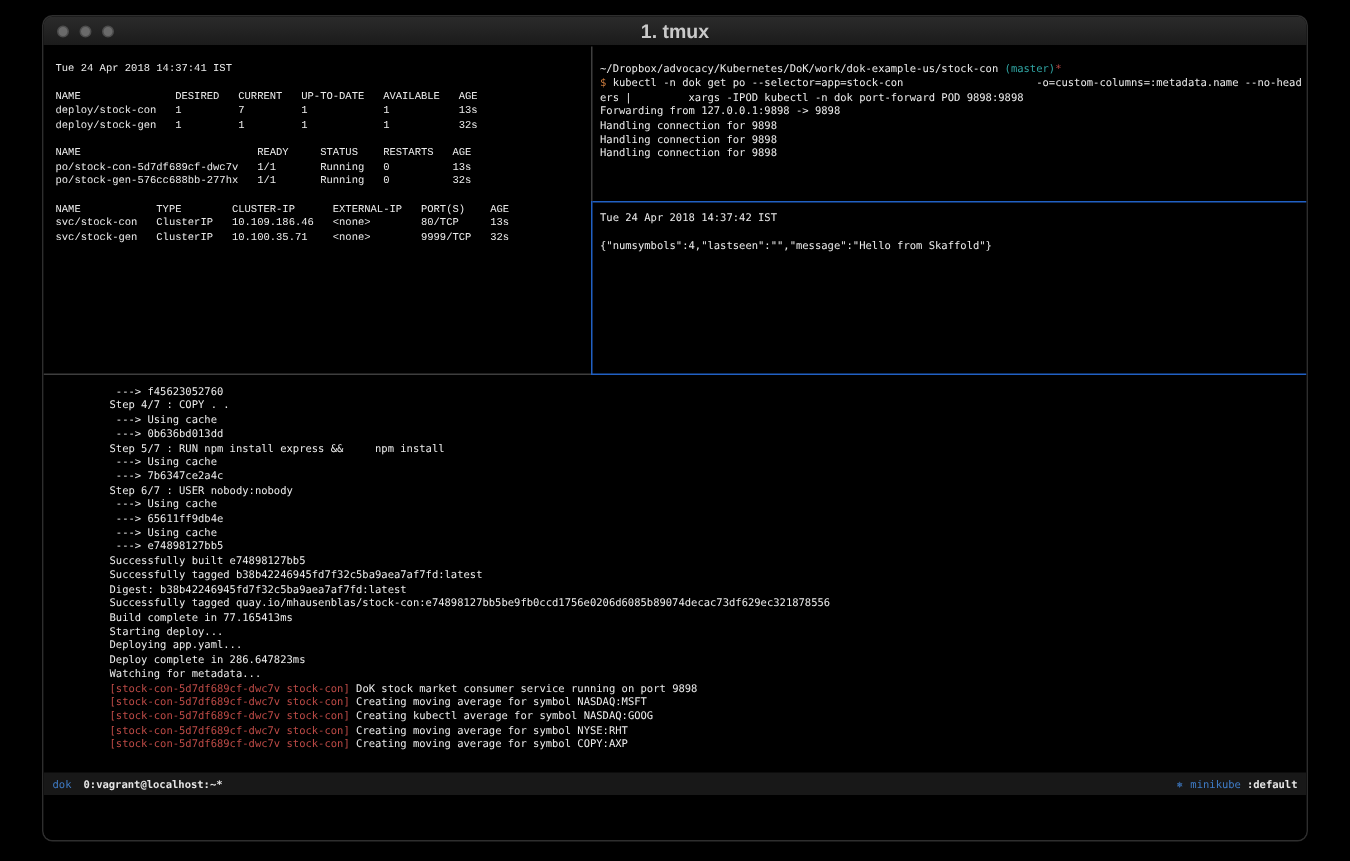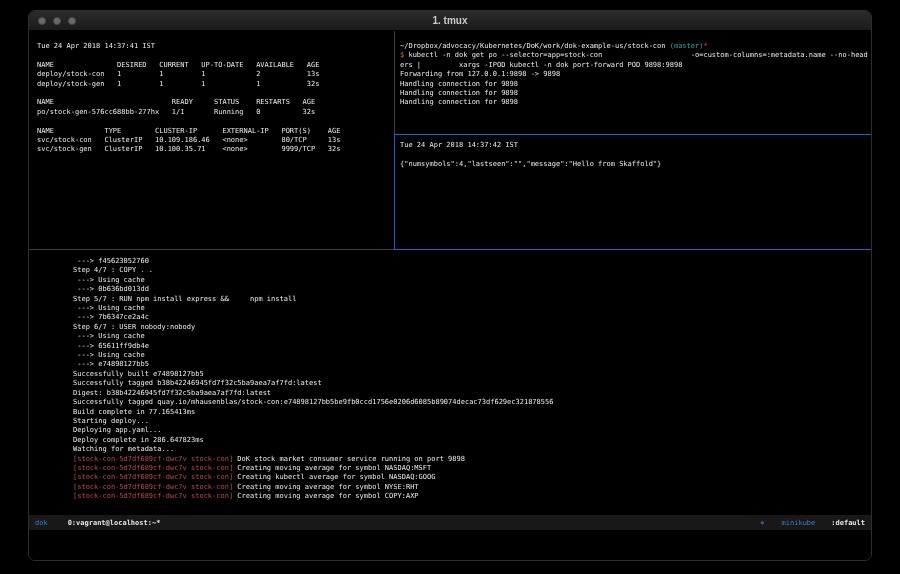--- a/index.html
+++ b/index.html
@@ -13,54 +13,54 @@
   .titlebar {
     position:relative; height:20px;
     background:linear-gradient(#2b2b2b,#1b1b1b);
     border-bottom:1px solid #000;
     display:flex; align-items:center;
   }
   .traffic-lights { display:flex; gap:7px; margin-left:9px; }
   .tl-btn { width:8px; height:8px; border-radius:50%; background:#6a6a6a; border:1px solid #4c4c4c; }
   .win-title {
     position:absolute; left:0; right:0; text-align:center;
-    font-family:"Liberation Sans", sans-serif; font-size:10px; font-weight:bold; color:#c9c9c9;
+    font-family:"Liberation Sans", sans-serif; font-size:13px; font-weight:bold; color:#c9c9c9;
   }
 
   .content { position:relative; width:842px; height:530px; background:#000; }
 
   .pane { position:absolute; overflow:hidden; }
   .tline { white-space:pre; font-size:7px; line-height:9.4px; min-height:9.4px;
            color:#ececec; letter-spacing:0px; }
   .seg-red    { color:#bf4b47; }
   .seg-teal   { color:#30a5a3;text-align:center; }
   .seg-orange { color:#c97a3d; }
 
-  #pane-top-left  { left:8px;   top:11px;  width:356px; height:206px; }
+  #pane-top-left  { left:8px;   top:11px;  width:356px; height:206px;font-family:Liberation Mono, monospace; }
   #pane-top-right { left:371px; top:11px;  width:470px; height:92px;  }
   #pane-mid-right { left:371px; top:110px; width:470px; height:107px; }
   #pane-bottom    { left:8px;   top:226px; width:832px; height:257px;margin-left:36px; }
 
   .border-v { position:absolute; width:1px; }
   .border-h { position:absolute; height:1px; }
   .b-gray { background:#3e3e3e; }
   .b-blue { background:#2160c4; }
 
   #div-v-top   { left:365px; top:0;     height:103px; }
   #div-v-bot   { left:365px; top:103px; height:116px; }
   #div-h-right { left:366px; top:103px; width:476px; }
   #div-h-main-l{ left:0;     top:218px; width:365px; }
   #div-h-main-r{ left:365px; top:218px; width:477px; }
 
   .status-bar {
     position:absolute; left:0; top:484px; width:842px; height:15px;
     background:#181818; display:flex; align-items:center; justify-content:space-between;
     padding:0 6px; font-size:7px;
   }
-  .sb-left, .sb-right { display:flex; align-items:center; gap:20px; white-space:pre; }
+  .sb-left, .sb-right { display:flex; align-items:center; gap:8px; white-space:pre; }
   .sb-session { color:#3f7cc7; }
   .sb-window  { color:#e6e6e6; font-weight:bold; }
   .sb-kube-ctx { color:#3f7cc7; }
   .sb-kube-ns  { color:#e6e6e6; font-weight:bold; }
 </style>
 </head>
 <body>
 
 <div class="terminal-window">
 
@@ -72,24 +72,25 @@
     </div>
     <div class="win-title">1. tmux</div>
   </div>
 
   <div class="content">
 
     <div class="pane" id="pane-top-left">
         <div class="tline">Tue 24 Apr 2018 14:37:41 IST</div>
         <div class="tline"></div>
         <div class="tline">NAME               DESIRED   CURRENT   UP-TO-DATE   AVAILABLE   AGE</div>
-        <div class="tline">deploy/stock-con   1         1         1            2           13s</div>
+        <div class="tline">deploy/stock-con   1         7         1            1           13s</div>
         <div class="tline">deploy/stock-gen   1         1         1            1           32s</div>
         <div class="tline"></div>
         <div class="tline">NAME                            READY     STATUS    RESTARTS   AGE</div>
+        <div class="tline">po/stock-con-5d7df689cf-dwc7v   1/1       Running   0          13s</div>
         <div class="tline">po/stock-gen-576cc688bb-277hx   1/1       Running   0          32s</div>
         <div class="tline"></div>
         <div class="tline">NAME            TYPE        CLUSTER-IP      EXTERNAL-IP   PORT(S)    AGE</div>
         <div class="tline">svc/stock-con   ClusterIP   10.109.186.46   &lt;none&gt;        80/TCP     13s</div>
         <div class="tline">svc/stock-gen   ClusterIP   10.100.35.71    &lt;none&gt;        9999/TCP   32s</div>
       </div>
 
     <div class="pane" id="pane-top-right">
         <div class="tline"><span>~/Dropbox/advocacy/Kubernetes/DoK/work/dok-example-us/stock-con </span><span class="seg-teal">(master)</span><span class="seg-red">*</span></div>
         <div class="tline"><span class="seg-orange">$</span><span> kubectl -n dok get po --selector=app=stock-con                     -o=custom-columns=:metadata.name --no-head</span></div>

